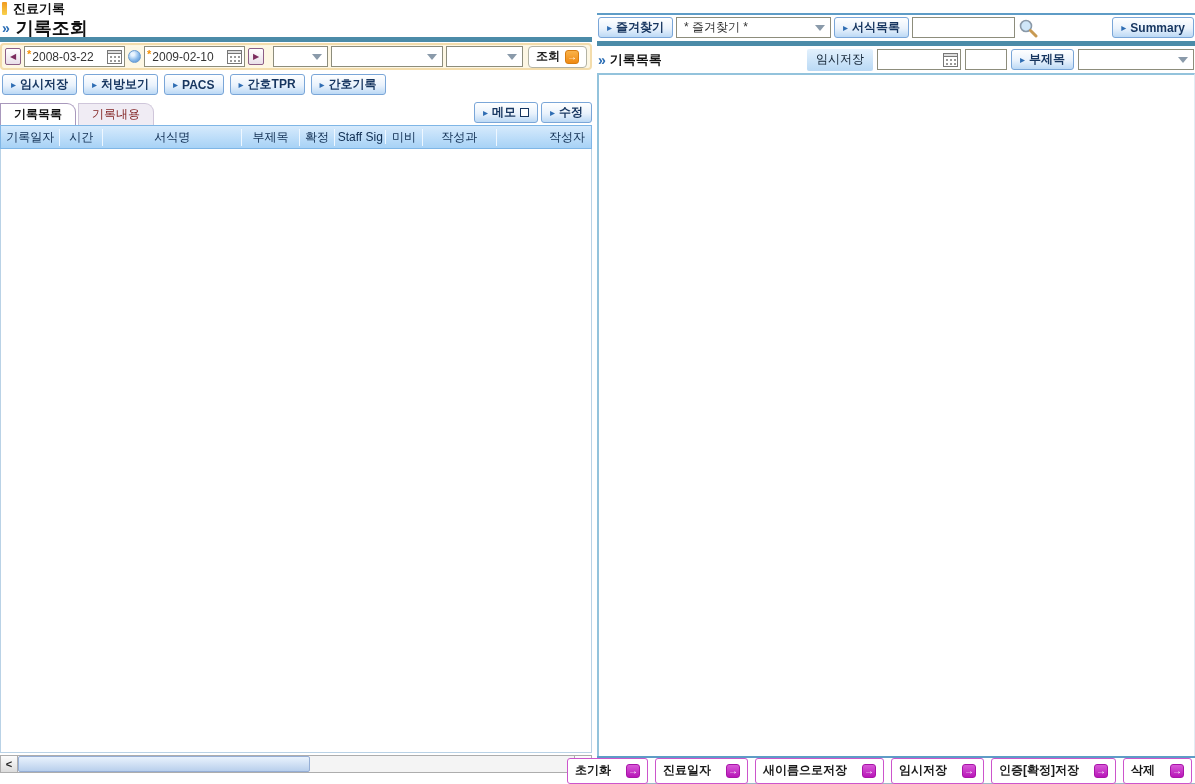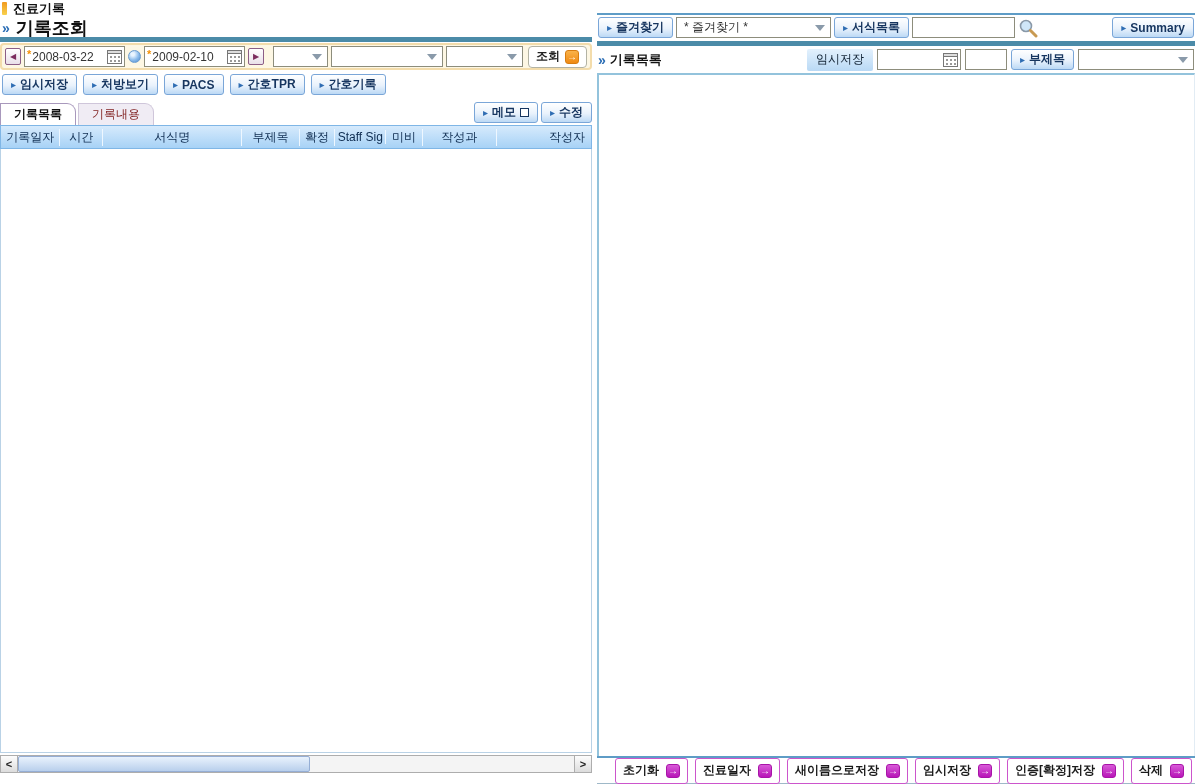--- a/index.html
+++ b/index.html
@@ -92,21 +92,21 @@
   .rp-toolbar { border-top:2px solid #5e9cc6; height:28px; display:flex; align-items:center;
                 gap:3px; padding:2px 1px 3px 1px; }
   .rp-form-hdr { height:27px; display:flex; align-items:center; gap:4px; padding:2px 1px; }
   .rp-form-hdr b { font-size:13px; color:#111; }
   .date-chip { display:flex; align-items:center; height:22px; padding:0 9px;
                background:linear-gradient(#e3f1fd,#b9d9f5); color:#123; border-radius:2px; }
   .rp-content { flex:1; background:#fff; border-top:2px solid #93c3dc; border-left:2px solid #93c3dc;
                 border-right:1px solid #e2ecf4; }
   .rp-bottom { border-top:2px solid #5e9cc6; border-bottom:1px solid #9fb8c8; height:28px;
                display:flex; align-items:center; justify-content:flex-end; gap:7px; padding:0 3px; }
-  .btn-magenta { display:inline-flex; align-items:center; gap:7px; height:21px; padding:12px 7px;
+  .btn-magenta { display:inline-flex; align-items:center; gap:15px; height:21px; padding:12px 7px;
                  background:#fff; border:1px solid #cc55cc; border-radius:3px;
                  font-weight:bold; color:#1a1a1a; cursor:pointer; white-space:nowrap; }
   .search-glass { width:20px; height:20px; }
   .spacer { flex:1; }
 </style>
 </head>
 <body>
 
 <div class="app">
 

